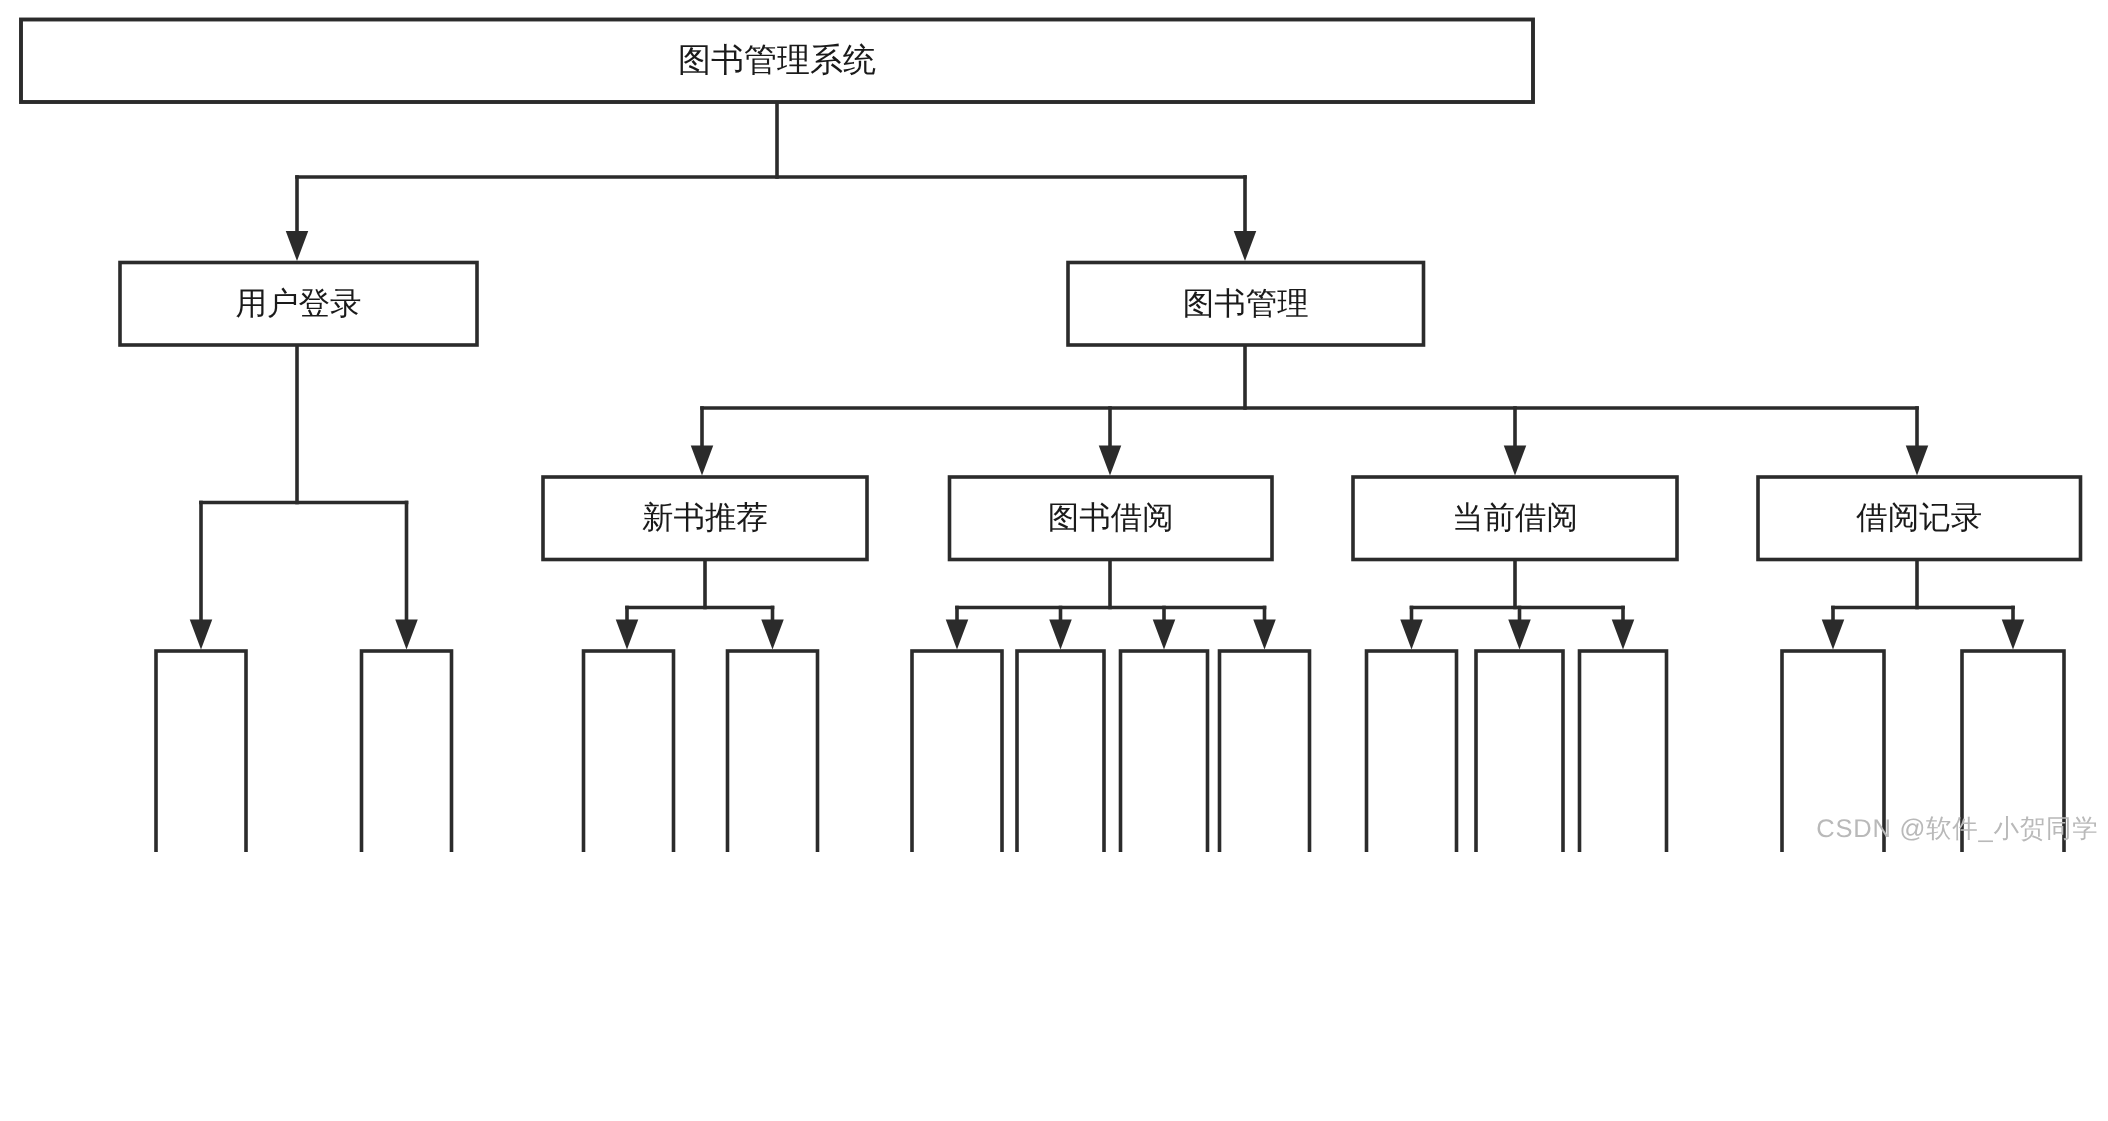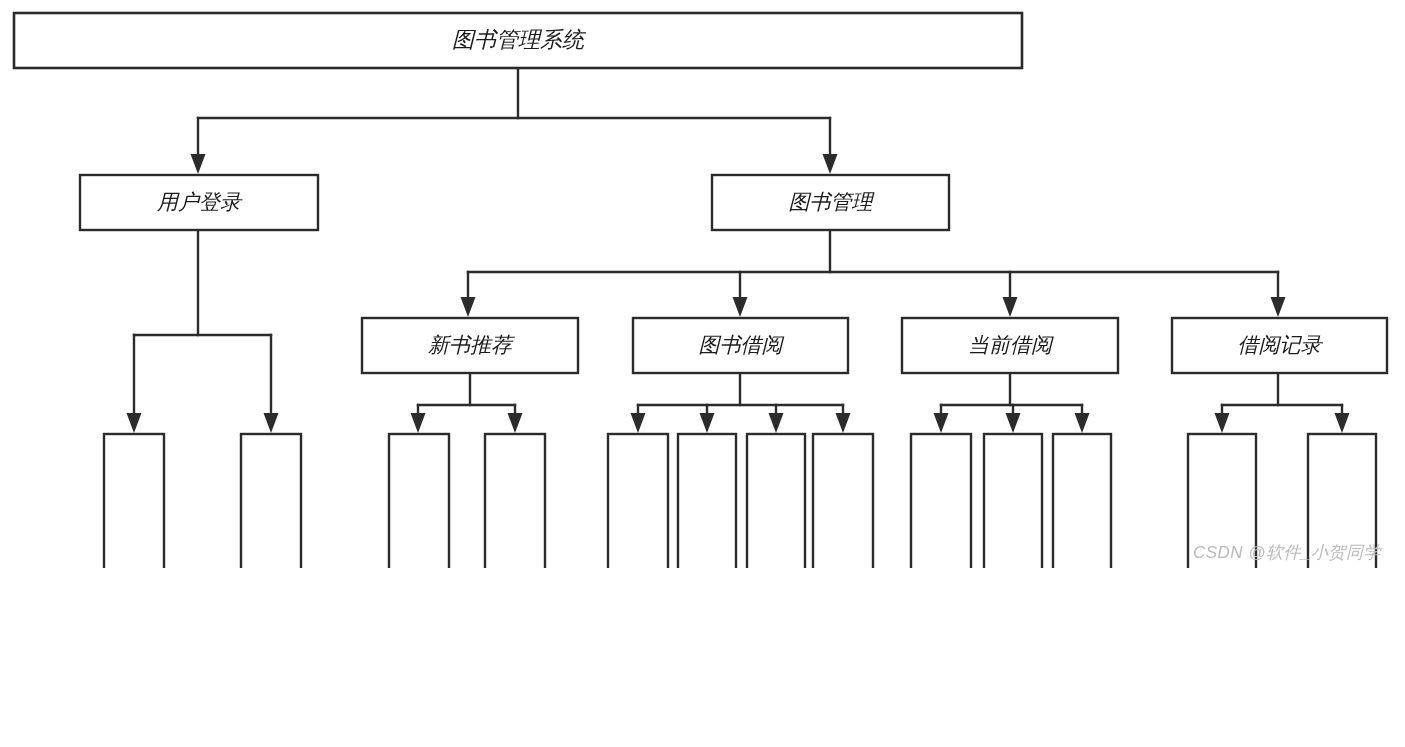--- a/index.html
+++ b/index.html
@@ -10,21 +10,20 @@
   }
   body {
     font-family: "Liberation Sans", "DejaVu Sans", sans-serif;
   }
   #diagram-root {
     position: relative;
     width: 1405px;
     height: 568px;
     background: #ffffff;
     overflow: hidden;
-    font-style: italic;
   }
   svg.flow-canvas {
     position: absolute;
     left: 0;
     top: 0;
     width: 1405px;
     height: 747px;
     display: block;
   }
   .node-box {
@@ -69,21 +68,21 @@
     font-family: "Liberation Sans", "DejaVu Sans", sans-serif;
     font-size: 21px;
     line-height: 1.22;
     letter-spacing: 2px;
     color: #1a1a1a;
     white-space: nowrap;
     text-align: center;
   }
   .watermark {
     position: absolute;
-    right: 24px;
+    right: 6px;
     bottom: 4px;
     font-family: "Liberation Sans", "DejaVu Sans", sans-serif;
     font-size: 17px;
     color: #b9b9b9;
     letter-spacing: 0.5px;
     user-select: none;
     pointer-events: none;
   }
 </style>
 </head>

